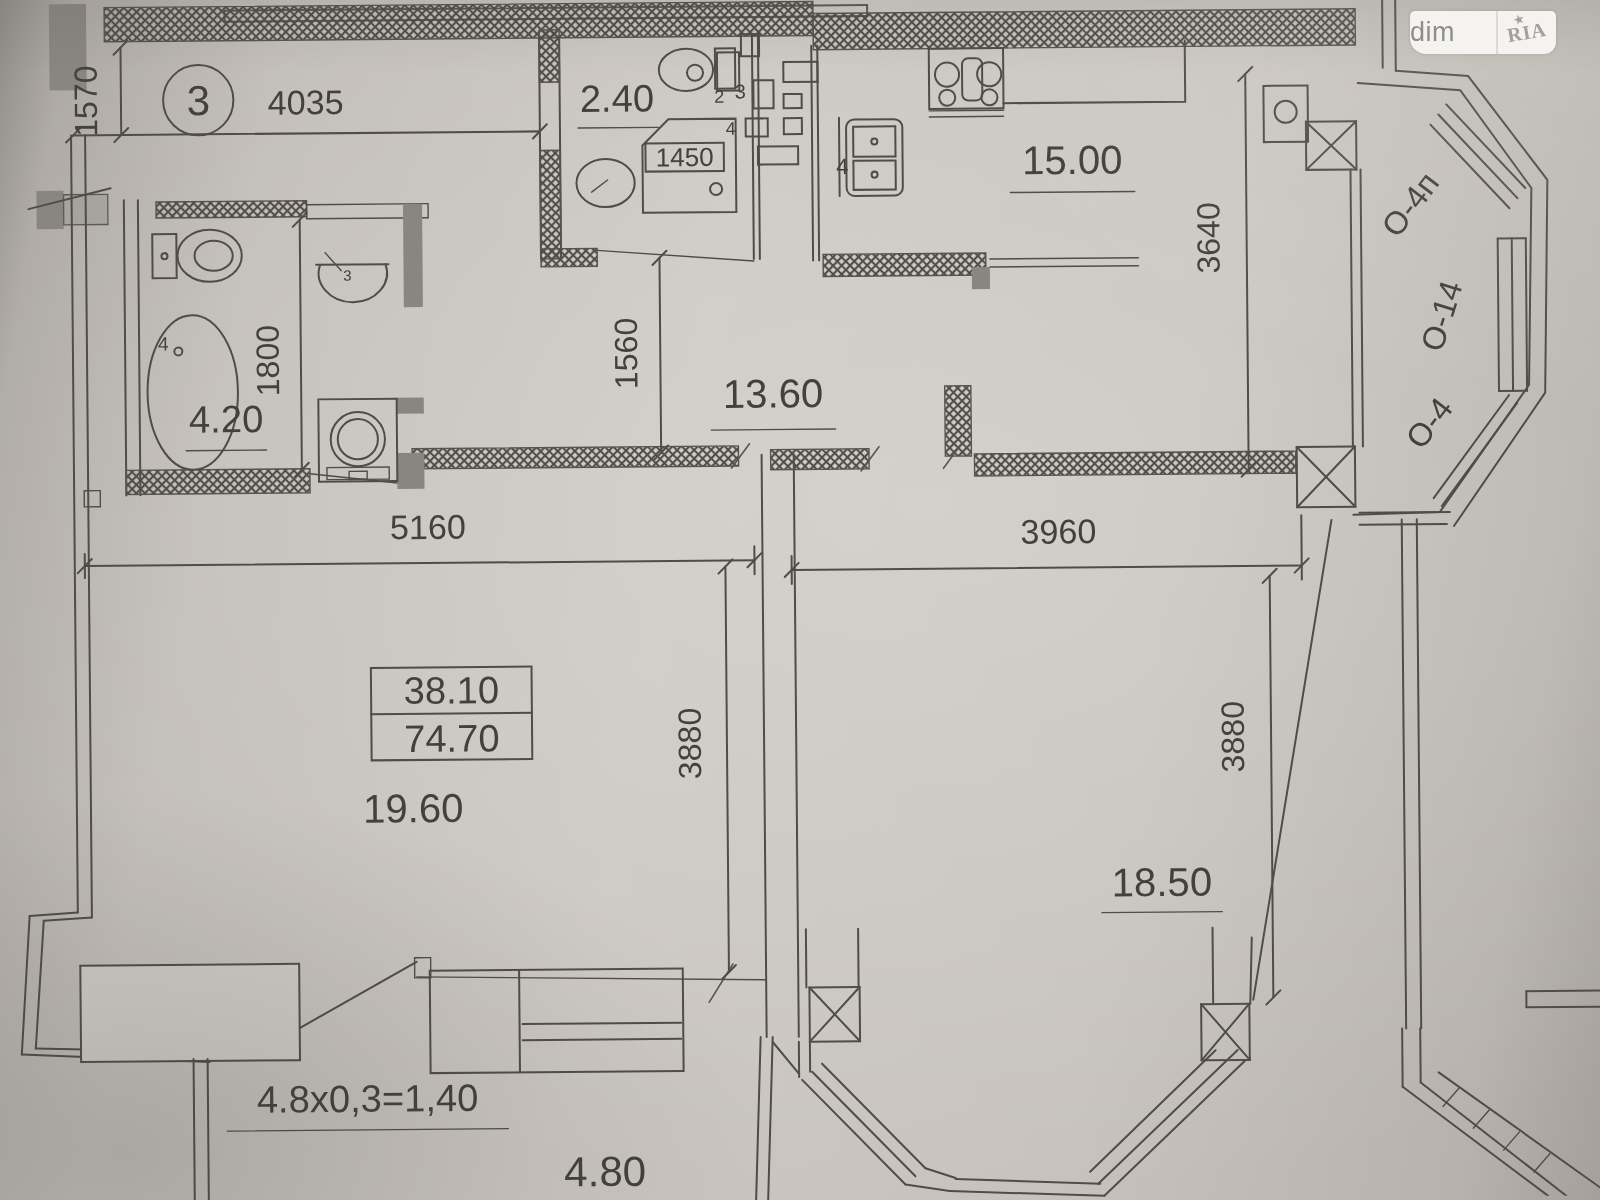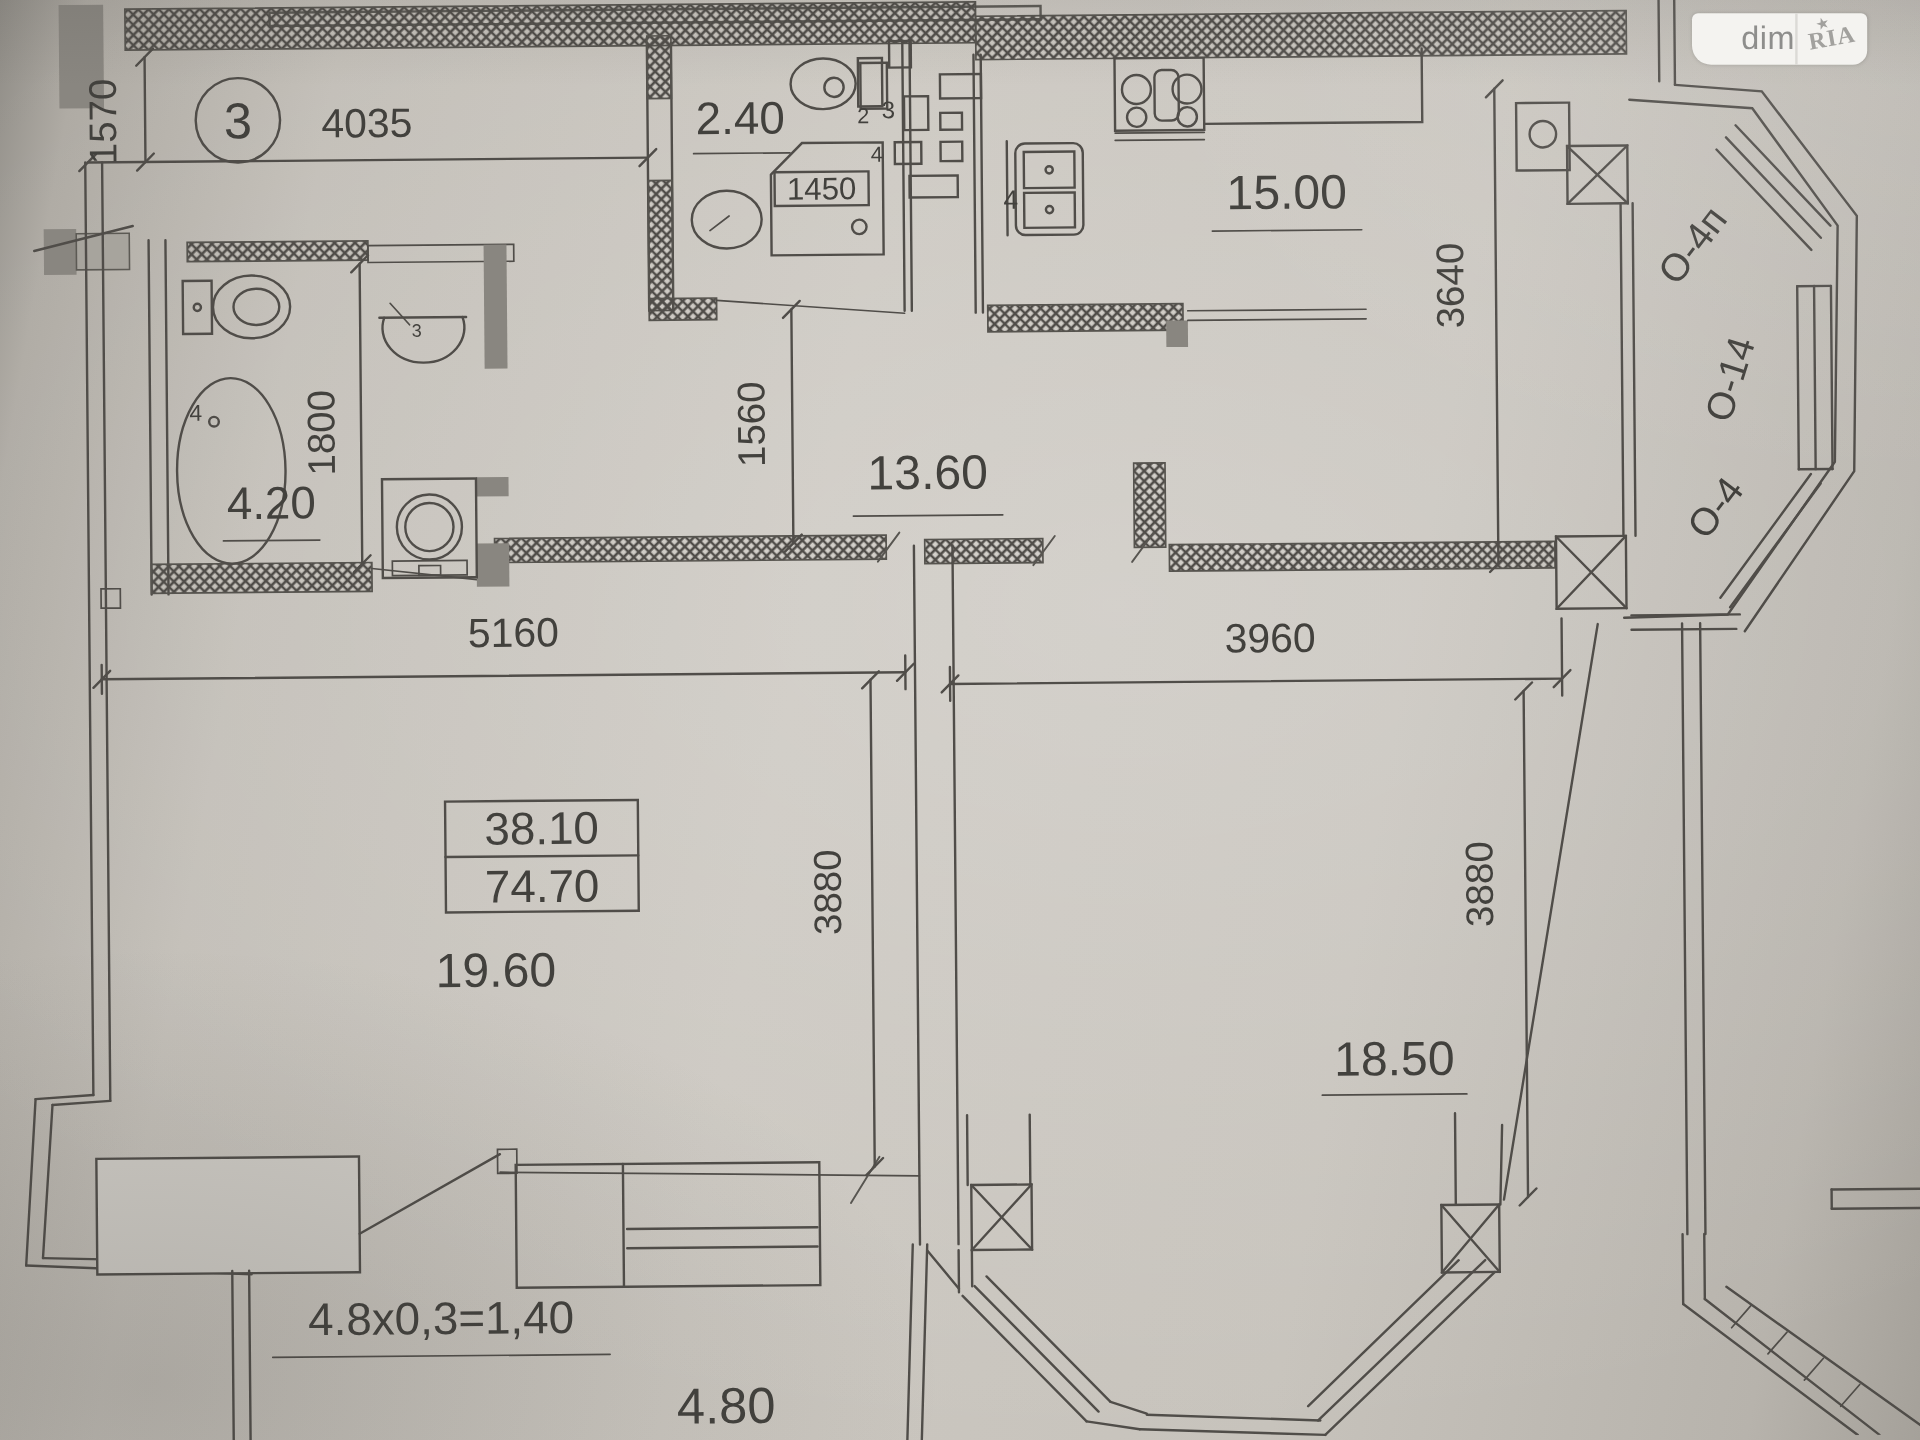--- a/index.html
+++ b/index.html
@@ -27,21 +27,21 @@
   svg.plan .wsolid{fill:#8a867f;stroke:none;}
   svg.plan .wlite{fill:#a9a59e;stroke:#5b5852;stroke-width:1.3;}
   svg.plan .whatch{fill:url(#hatch);stroke:#55524c;stroke-width:1.4;}
   svg.plan .paperfill{fill:#d2cec7;}
   svg.plan text{fill:#403e3a;stroke:none;text-anchor:middle;}
   .logo{
     position:absolute;left:1410px;top:11px;width:146px;height:43px;z-index:6;
     background:#f4f3f0;border-radius:5px 5px 12px 16px;display:flex;align-items:center;
     box-shadow:0 0 3px rgba(80,78,74,0.25);
   }
-  .logo-left{flex:1;text-align:right;font-size:27px;color:#8e8e8c;letter-spacing:.5px;}
+  .logo-left{flex:1;text-align:left;font-size:27px;color:#8e8e8c;letter-spacing:.5px;}
   .logo-sep{width:2px;height:100%;background:#dbdad6;}
   .logo-right{width:58px;height:100%;position:relative;display:flex;align-items:center;justify-content:center;}
   .logo-ria{font-family:"Liberation Serif",serif;font-weight:bold;font-size:20px;color:#a2a19e;letter-spacing:1px;transform:rotate(-10deg);}
   .logo-star{position:absolute;top:1px;left:15px;font-size:13px;color:#a2a19e;transform:rotate(-18deg);}
 </style>
 </head>
 <body>
 
 <div class="photo">
 

